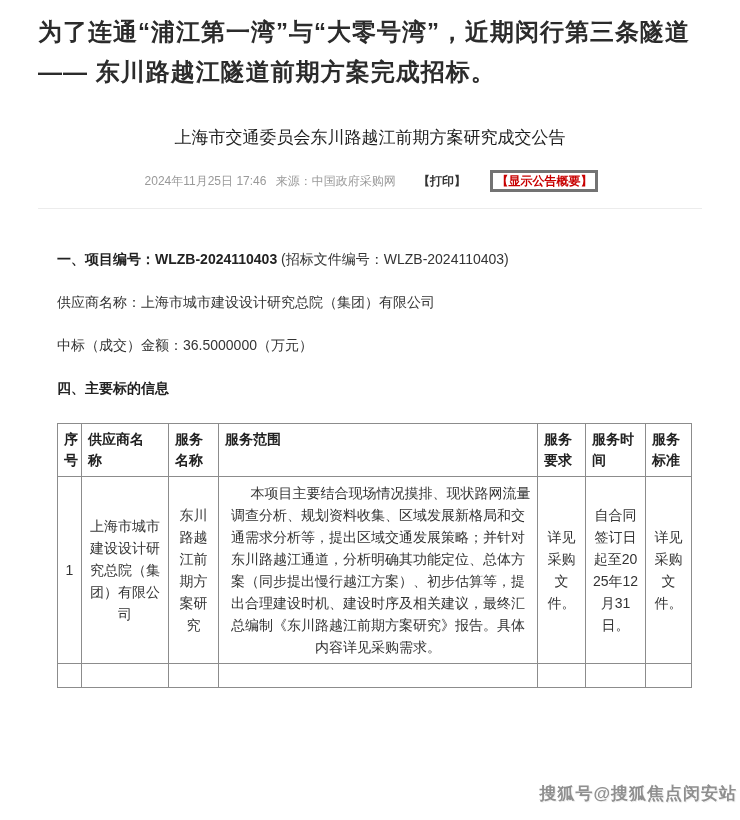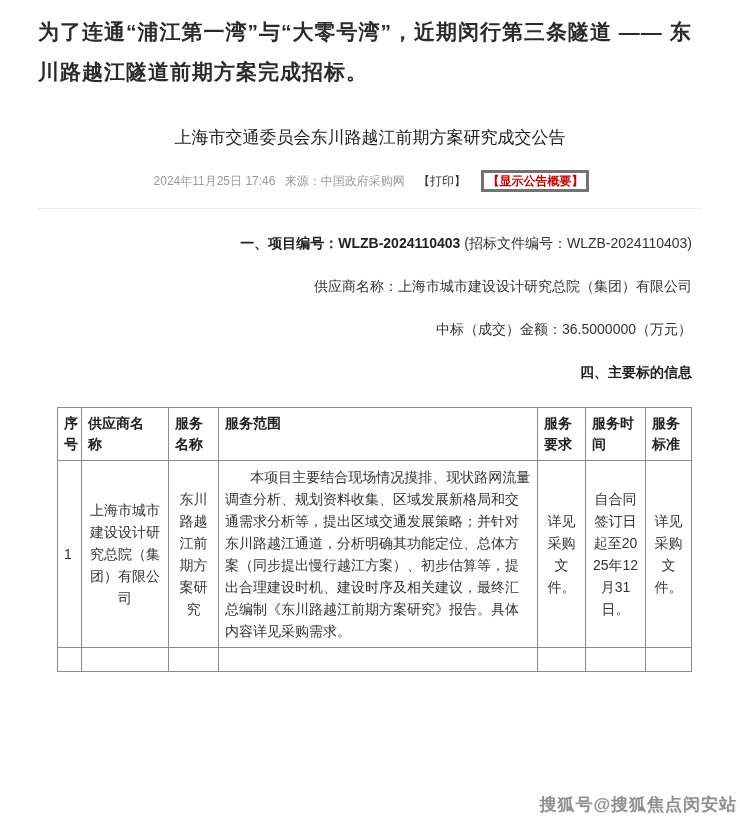--- a/index.html
+++ b/index.html
@@ -7,42 +7,42 @@
   .page{
     position:relative;
     width:740px; height:820px;
     background:#ffffff;
     overflow:hidden;
     font-family:"Liberation Sans", sans-serif;
     color:#333;
   }
   .intro{
     padding:12px 42px 0 38px;
-    font-size:21px;
+    font-size:24px;
     font-weight:600;
     color:#2b2b2b;
     line-height:40px;
     letter-spacing:1px;
   }
   .title{
     margin:34px 40px 0;
     text-align:center;
     font-size:17px;
     font-weight:400;
     color:#1d1d1d;
   }
   .meta{
     margin-top:24px;
     text-align:center;
     font-size:12px;
     color:#999;
   }
   .meta span{ margin:0 3px; }
   .meta .print{
-    color:#333; text-decoration:none; cursor:pointer; margin:0 7px;
+    color:#333; text-decoration:none; cursor:pointer; margin:0 16px;font-weight:bold;
   }
   .meta .summary{
     color:#c80000;
     border:3px solid #737373;
     padding:1px 3px;
     font-weight:700;
     text-decoration:none;
     cursor:pointer;
     margin-left:5px;
   }
@@ -50,23 +50,22 @@
     margin:18px 38px 0;
     border-top:1px solid #ececec;
     height:0;
   }
   .content{
     padding:26px 48px 0 57px;
     font-size:14px;
     color:#333;
   }
   .content p{
-    margin:0 0 27px;
+    margin:16px 0 27px;
     line-height:16px;
-    text-align:right;
   }
   .content p b{ color:#222; }
   .info-table{
     margin-left:57px;
     width:634px;
     border-collapse:collapse;
     table-layout:fixed;
     font-size:14px;
     color:#333;
   }
@@ -79,32 +78,33 @@
     font-weight:700;
     text-align:left;
     vertical-align:top;
     white-space:pre-line;
     line-height:21px;
     color:#222;
   }
   .info-table td{
     vertical-align:middle;
     line-height:22px;
+    text-align:center;
   }
   .cell-center{ text-align:center; }
   .cell-scope{
     text-align:left;
     text-indent:1.8em;
     padding:6px 8px;
   }
   .empty-row td{ height:24px; }
   .watermark{
     position:absolute;
     right:3px;
-    bottom:4px;
+    bottom:15px;
     font-size:17px;
     font-weight:700;
     color:#8f8f8f;
     text-shadow:-1px -1px 0 #ffffff, 1px 1px 0 #f0f0f0, 0 0 3px #ffffff;
     letter-spacing:1px;
   }
 </style>
 </head>
 <body>
 

